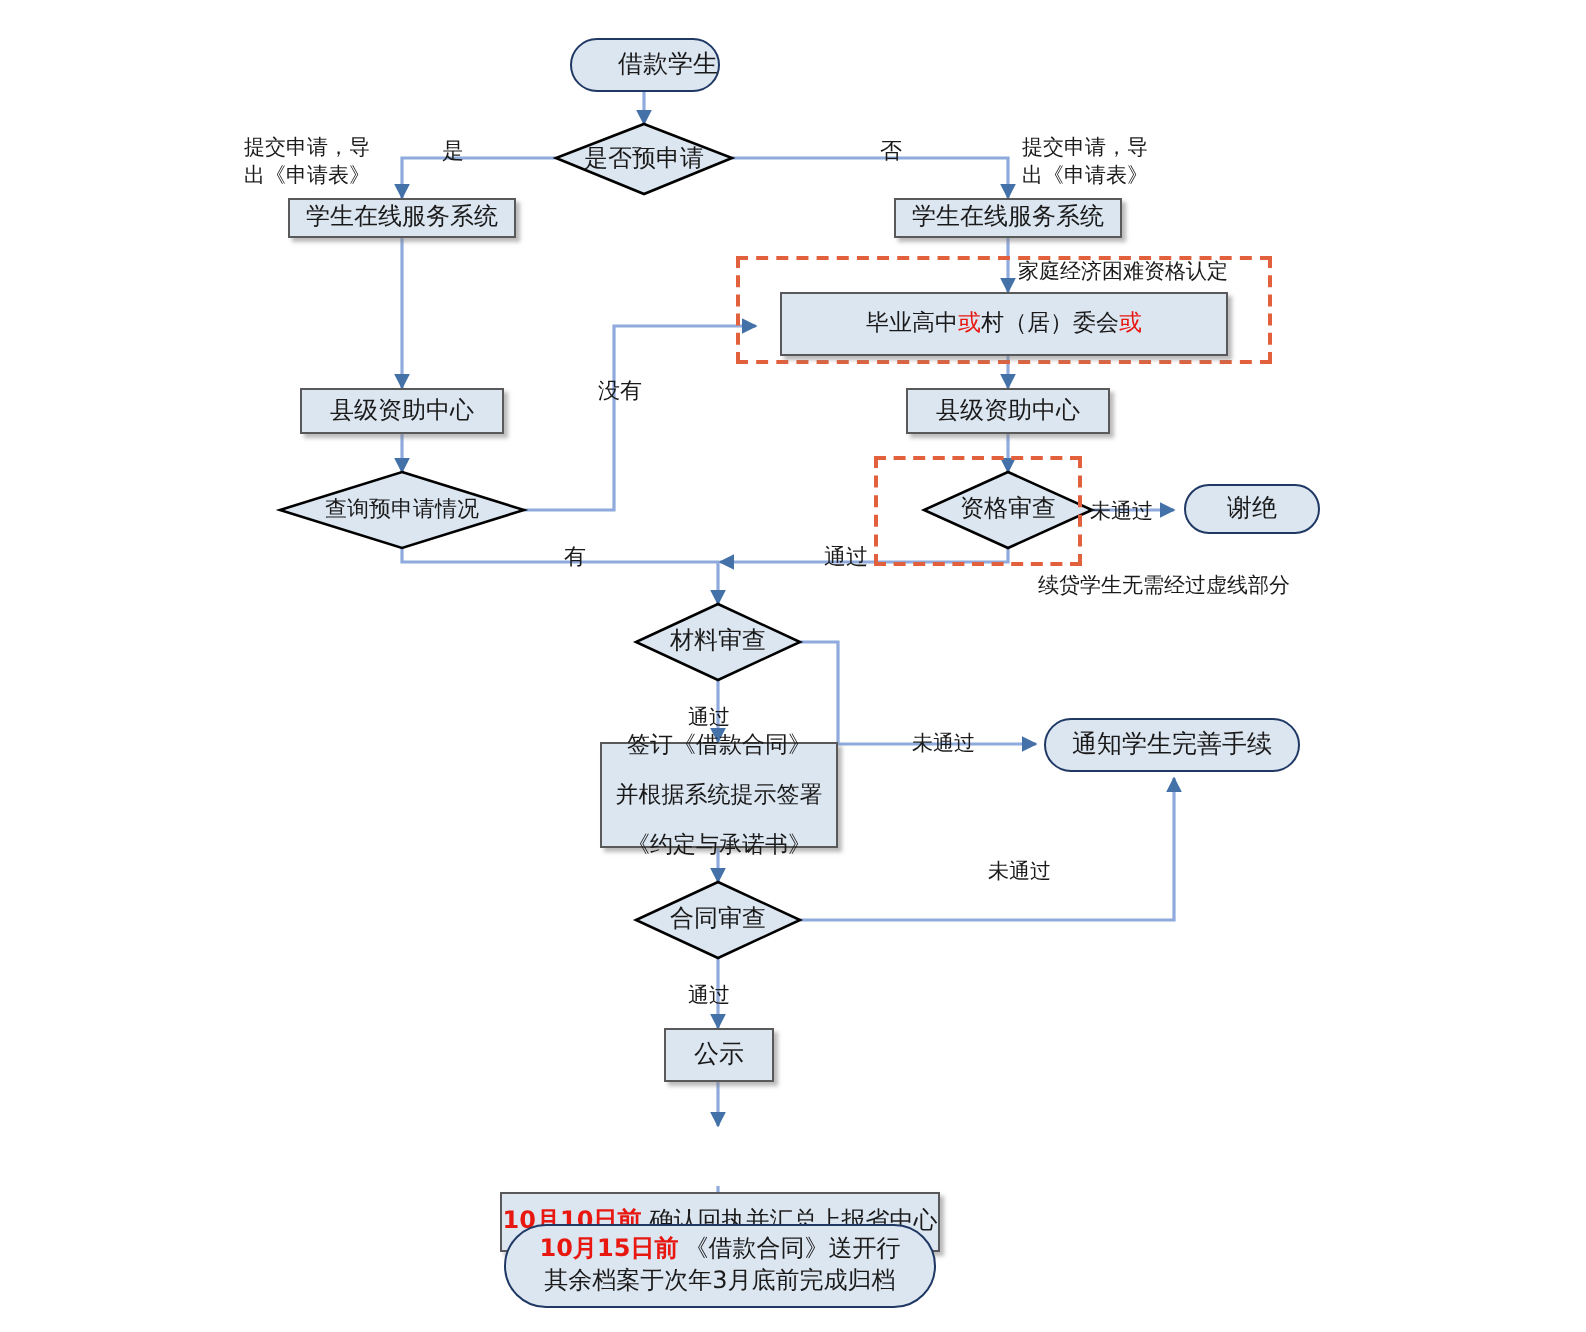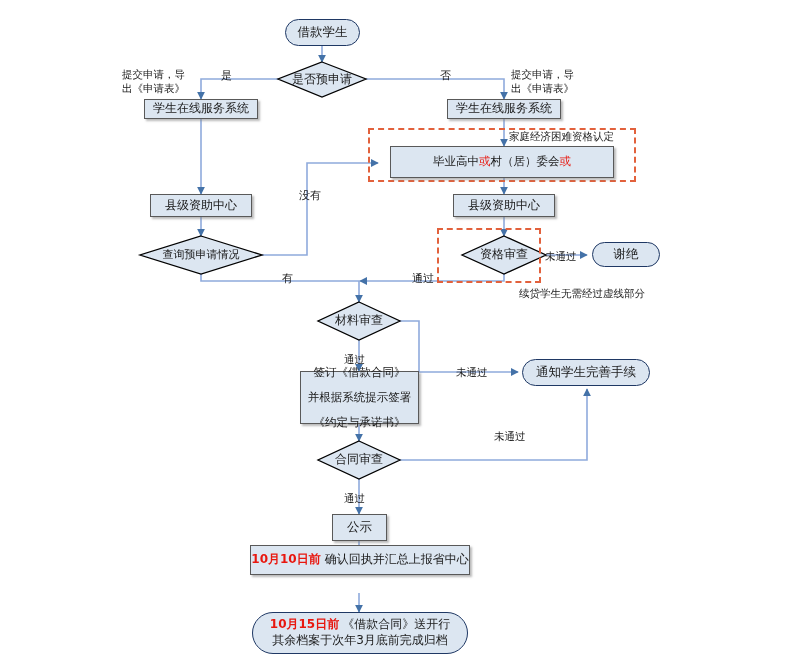--- a/index.html
+++ b/index.html
@@ -81,21 +81,21 @@
       <polygon points="201,236 262,255 201,274 140,255"></polygon>
       <polygon points="504,236 546,255 504,274 462,255"></polygon>
       <polygon points="359,302 400,321 359,340 318,321"></polygon>
       <polygon points="359,441 400,460 359,479 318,460"></polygon>
     </g>
   </svg>
 
   <div class="dashbox" style="left:368px;top:128px;width:268px;height:54px;"></div>
   <div class="dashbox" style="left:437px;top:228px;width:104px;height:55px;"></div>
 
-  <div class="node oval" style="left:285px;top:19px;width:75px;height:27px;font-size:12.5px;">
+  <div class="node oval" style="left:285px;top:19px;width:75px;height:27px;font-size:12.5px;justify-content:flex-end;">
     <span>借款学生</span>
   </div>
 
   <div class="node diamond" style="left:278px;top:62px;width:88px;height:35px;font-size:12px;text-align:right;">
     <span class="dia-text">是否预申请</span>
   </div>
 
   <div class="node rect" style="left:144px;top:99px;width:114px;height:20px;font-size:12px;">
     <span>学生在线服务系统</span>
   </div>
@@ -145,21 +145,21 @@
   </div>
 
   <div class="node oval" style="left:522px;top:359px;width:128px;height:27px;font-size:12.5px;">
     <span>通知学生完善手续</span>
   </div>
 
   <div class="node rect" style="left:332px;top:514px;width:55px;height:27px;font-size:12.5px;">
     <span>公示</span>
   </div>
 
-  <div class="node rect" style="left:250px;top:545px;width:220px;height:30px;font-size:12px;">
+  <div class="node rect" style="left:250px;top:596px;width:220px;height:30px;font-size:12px;">
     <span>
       <span class="redb">10月10日前</span><span style="margin-left:4px;">确认回执并汇总上报省中心</span>
     </span>
   </div>
 
   <div class="node oval" style="left:252px;top:612px;width:216px;height:42px;font-size:12px;flex-direction:column;justify-content:center;">
     <div>
       <span class="redb">10月15日前</span><span style="margin-left:3px;">《借款合同》送开行</span>
     </div>
     <div>其余档案于次年3月底前完成归档</div>

